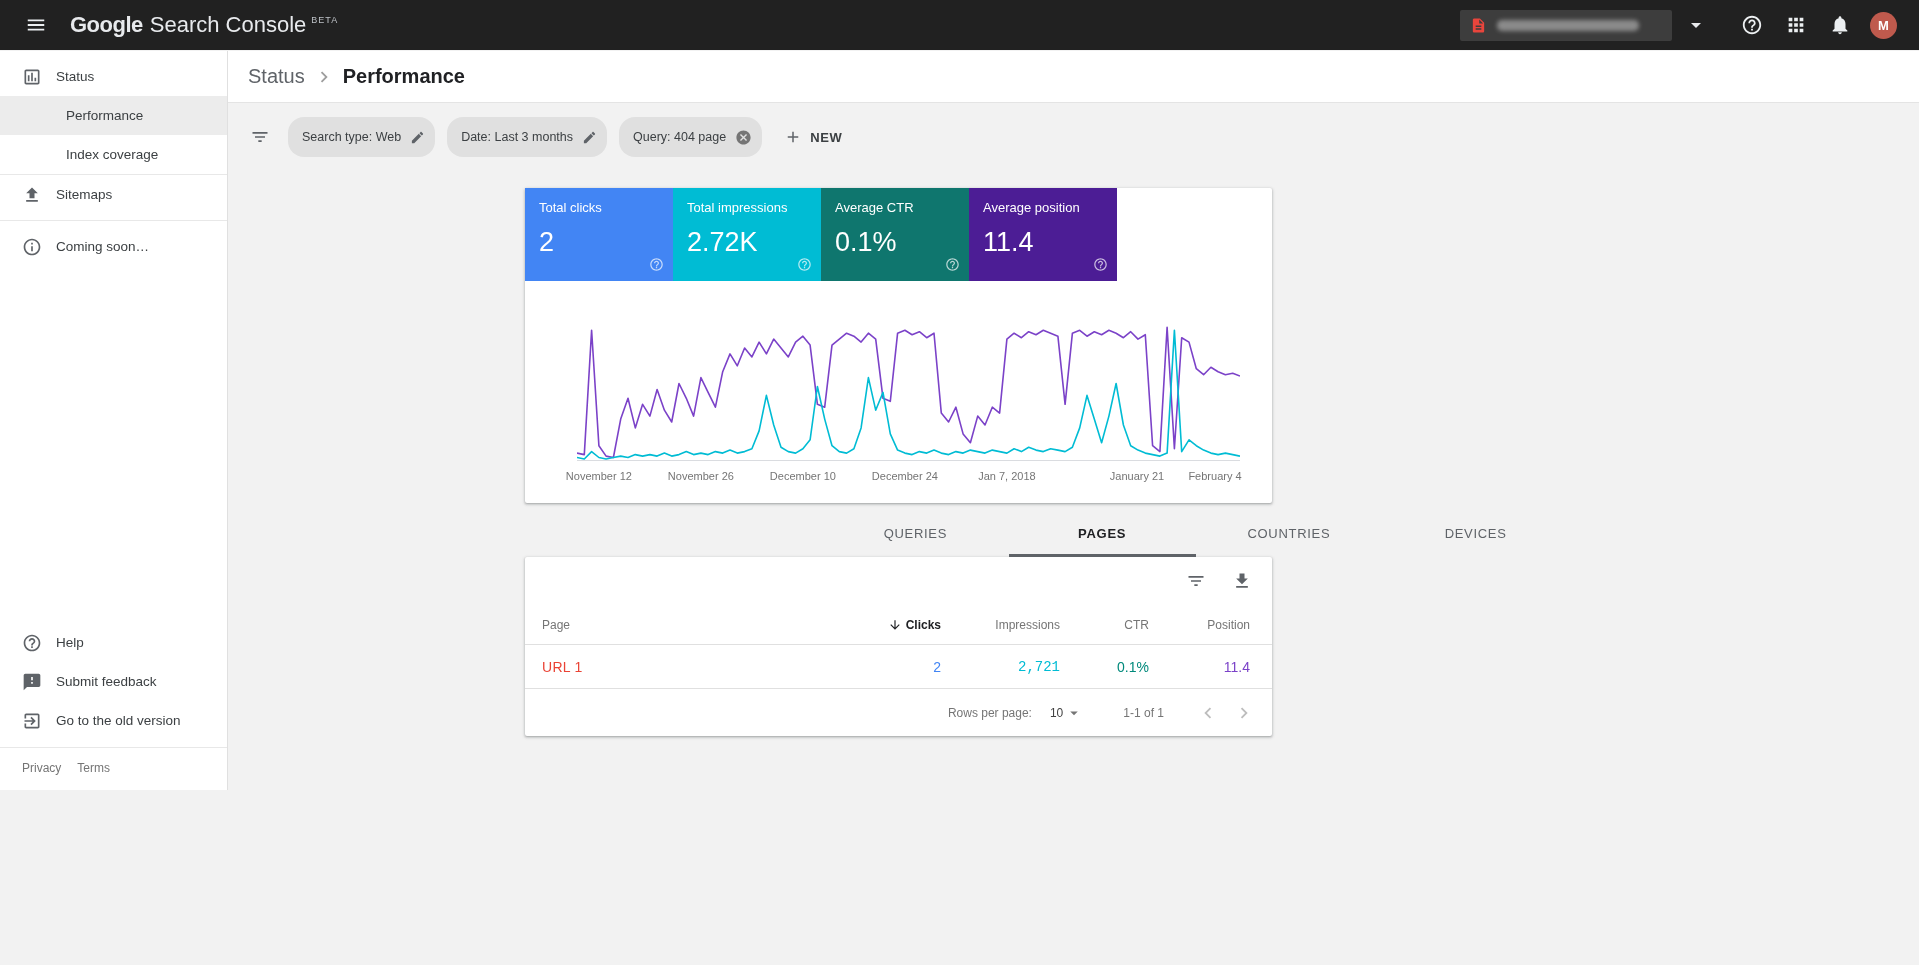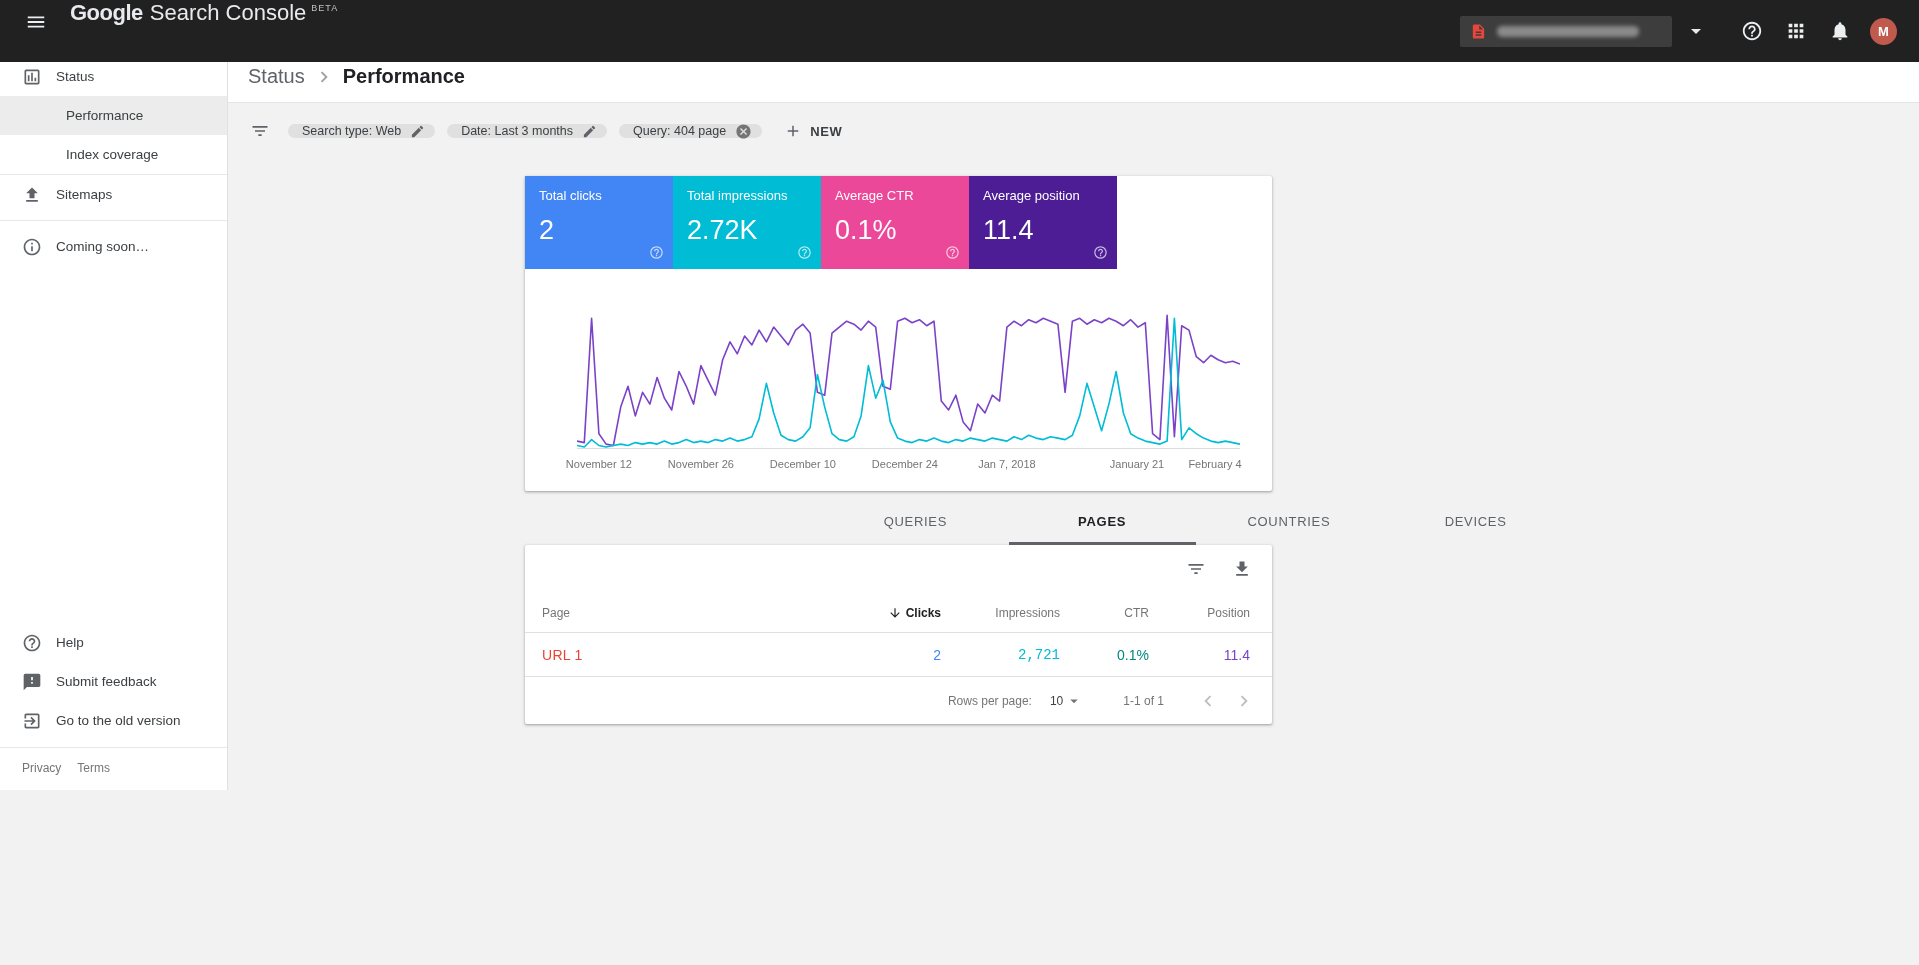--- a/index.html
+++ b/index.html
@@ -1,21 +1,21 @@
 <!DOCTYPE html>
 <html><head>
 <meta charset="utf-8">
 <style>
   * { margin:0; padding:0; box-sizing:border-box; }
   html,body { width:1919px; height:965px; }
   body { font-family:"Liberation Sans", sans-serif; background:#f2f2f2; overflow:hidden; position:relative; }
   svg { display:block; }
 
   
-  .topbar { position:absolute; top:0; left:0; width:1919px; height:62px; background:#212121; display:flex; padding:0 14px; z-index:30; }
+  .topbar { position:absolute; top:0; left:0; width:1919px; height:50px; background:#212121; display:flex; align-items:center; padding:0 14px; z-index:30; }
   .icon-btn { width:44px; height:44px; display:flex; align-items:center; justify-content:center; cursor:pointer; color:#eceff1; border-radius:50%; }
   .icon-btn svg { width:22px; height:22px; fill:currentColor; }
   .logo { display:flex; align-items:baseline; margin-left:12px; color:#e8eaed; }
   .logo .g-word { font-size:22px; font-weight:700; letter-spacing:-0.5px; }
   .logo .g-product { font-size:22px; font-weight:400; margin-left:7px; }
   .logo .g-beta { font-size:9px; letter-spacing:1px; color:#bdc1c6; margin-left:5px; position:relative; top:-9px; }
   .prop-select { margin-left:auto; display:flex; align-items:center; cursor:pointer; }
   .prop-box { width:212px; height:31px; background:#3d3d3d; border-radius:2px; display:flex; align-items:center; padding:0 10px; }
   .prop-box svg { width:17px; height:17px; }
   .prop-blur { width:142px; height:11px; margin-left:10px; background:#9e9e9e; border-radius:5px; filter:blur(2px); opacity:.8; }
@@ -41,21 +41,21 @@
   .breadcrumb-bar { height:52px; background:#fff; border-bottom:1px solid #e4e4e4; display:flex; align-items:center; padding-left:20px; }
   .crumb-parent { font-size:20px; color:#5f6368; cursor:pointer; }
   .crumb-sep { color:#9e9e9e; margin:0 8px; display:flex; }
   .crumb-sep svg { width:22px; height:22px; fill:currentColor; }
   .crumb-current { font-size:20px; color:#202124; font-weight:700; }
 
   .filter-row { display:flex; align-items:center; padding:14px 0 0 22px; }
   .filter-icon { color:#5f6368; cursor:pointer; display:flex; }
   .filter-icon svg { width:20px; height:20px; fill:currentColor; }
   .chips { display:flex; align-items:center; gap:12px; margin-left:18px; }
-  .chip { height:14px; background:#e0e0e0; border-radius:16px; display:flex; align-items:center; padding:0 10px 0 14px; gap:9px; font-size:12.5px; color:#3c4043; cursor:pointer; }
+  .chip { height:40px; background:#e0e0e0; border-radius:16px; display:flex; align-items:center; padding:0 10px 0 14px; gap:9px; font-size:12.5px; color:#3c4043; cursor:pointer; }
   .chip .chip-action { display:flex; color:#5f6368; cursor:pointer; }
   .chip .chip-action svg { width:15px; height:15px; fill:currentColor; }
   .chip .chip-action.remove svg { width:17px; height:17px; fill:#757575; }
   .new-btn { display:flex; align-items:center; gap:8px; margin-left:14px; padding:0 8px; height:28px; cursor:pointer; color:#3c4043; }
   .new-btn svg { width:18px; height:18px; fill:#5f6368; }
   .new-btn span { font-size:13px; font-weight:700; letter-spacing:.6px; }
 
   .content-col { width:747px; margin:31px 0 0 297px; }
   .card { background:#fff; border-radius:2px; box-shadow:0 1px 2px rgba(60,64,67,.3), 0 1px 3px 1px rgba(60,64,67,.15); }
 
@@ -268,21 +268,21 @@
         </div>
         <div class="metric" style="background: rgb(0, 188, 212);">
           <div class="metric-label">Total impressions</div>
           <div class="metric-value">2.72K</div>
           <span class="metric-help">
             <svg viewBox="0 0 24 24">
                 <path d="M11 18h2v-2h-2v2zm1-16C6.48 2 2 6.48 2 12s4.48 10 10 10 10-4.48 10-10S17.52 2 12 2zm0 18c-4.41 0-8-3.59-8-8s3.59-8 8-8 8 3.59 8 8-3.59 8-8 8zm0-14c-2.21 0-4 1.79-4 4h2c0-1.1.9-2 2-2s2 .9 2 2c0 2-3 1.75-3 5h2c0-2.25 3-2.5 3-5 0-2.21-1.79-4-4-4z"></path>
               </svg>
           </span>
         </div>
-        <div class="metric" style="background: #ec4899;">
+        <div class="metric" style="background: #0f766e;">
           <div class="metric-label">Average CTR</div>
           <div class="metric-value">0.1%</div>
           <span class="metric-help">
             <svg viewBox="0 0 24 24">
                 <path d="M11 18h2v-2h-2v2zm1-16C6.48 2 2 6.48 2 12s4.48 10 10 10 10-4.48 10-10S17.52 2 12 2zm0 18c-4.41 0-8-3.59-8-8s3.59-8 8-8 8 3.59 8 8-3.59 8-8 8zm0-14c-2.21 0-4 1.79-4 4h2c0-1.1.9-2 2-2s2 .9 2 2c0 2-3 1.75-3 5h2c0-2.25 3-2.5 3-5 0-2.21-1.79-4-4-4z"></path>
               </svg>
           </span>
         </div>
         <div class="metric" style="background: #4c1d95;">
           <div class="metric-label">Average position</div>

